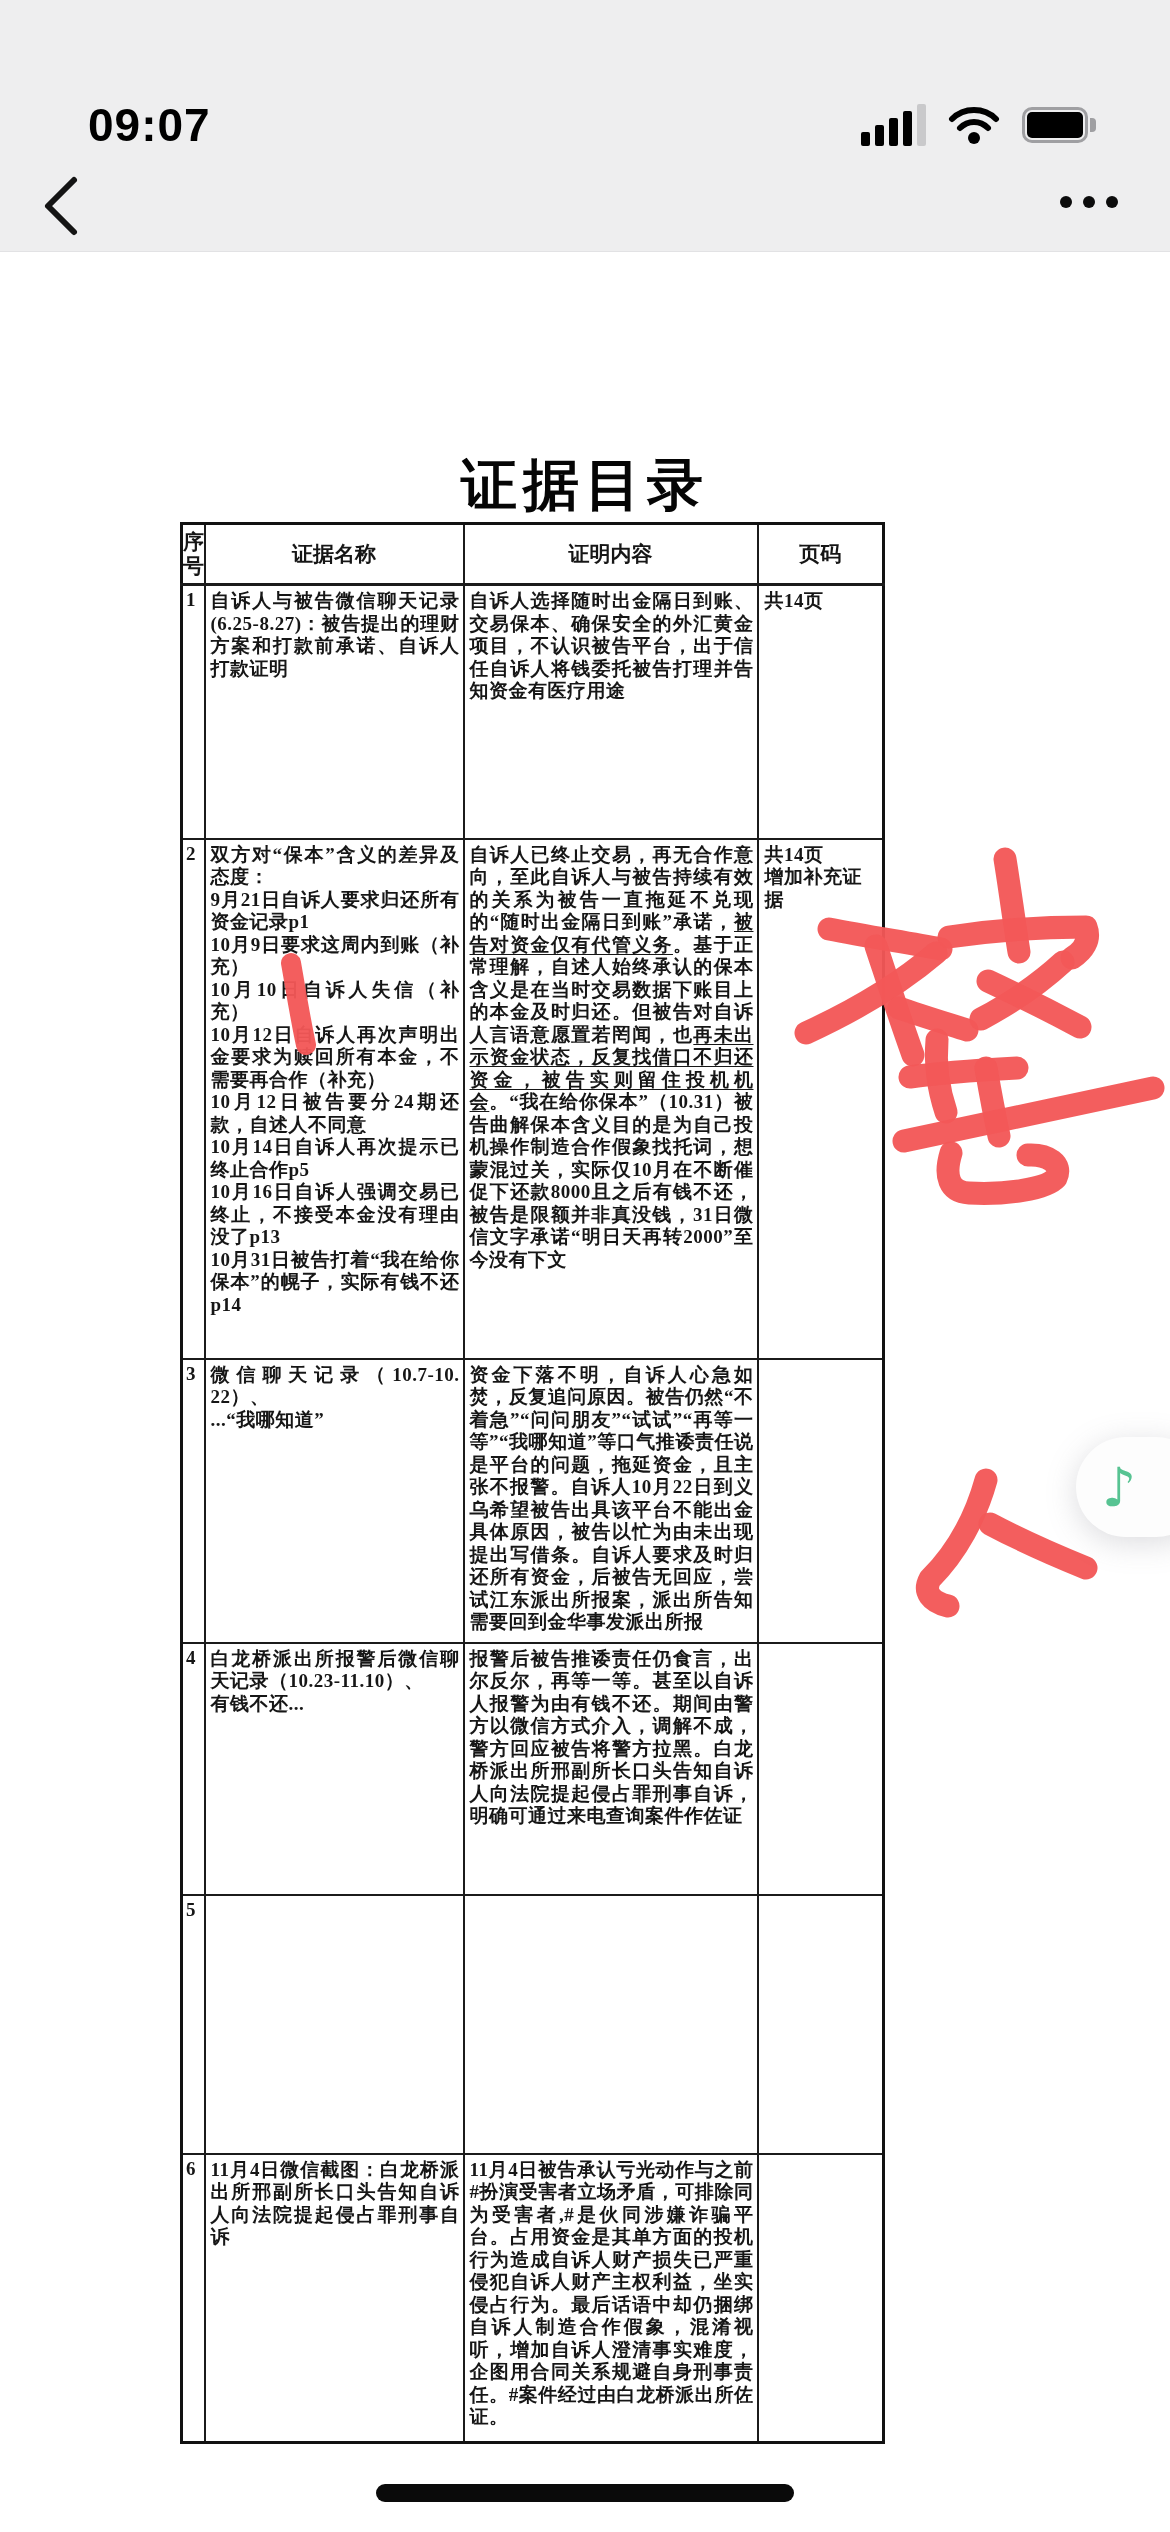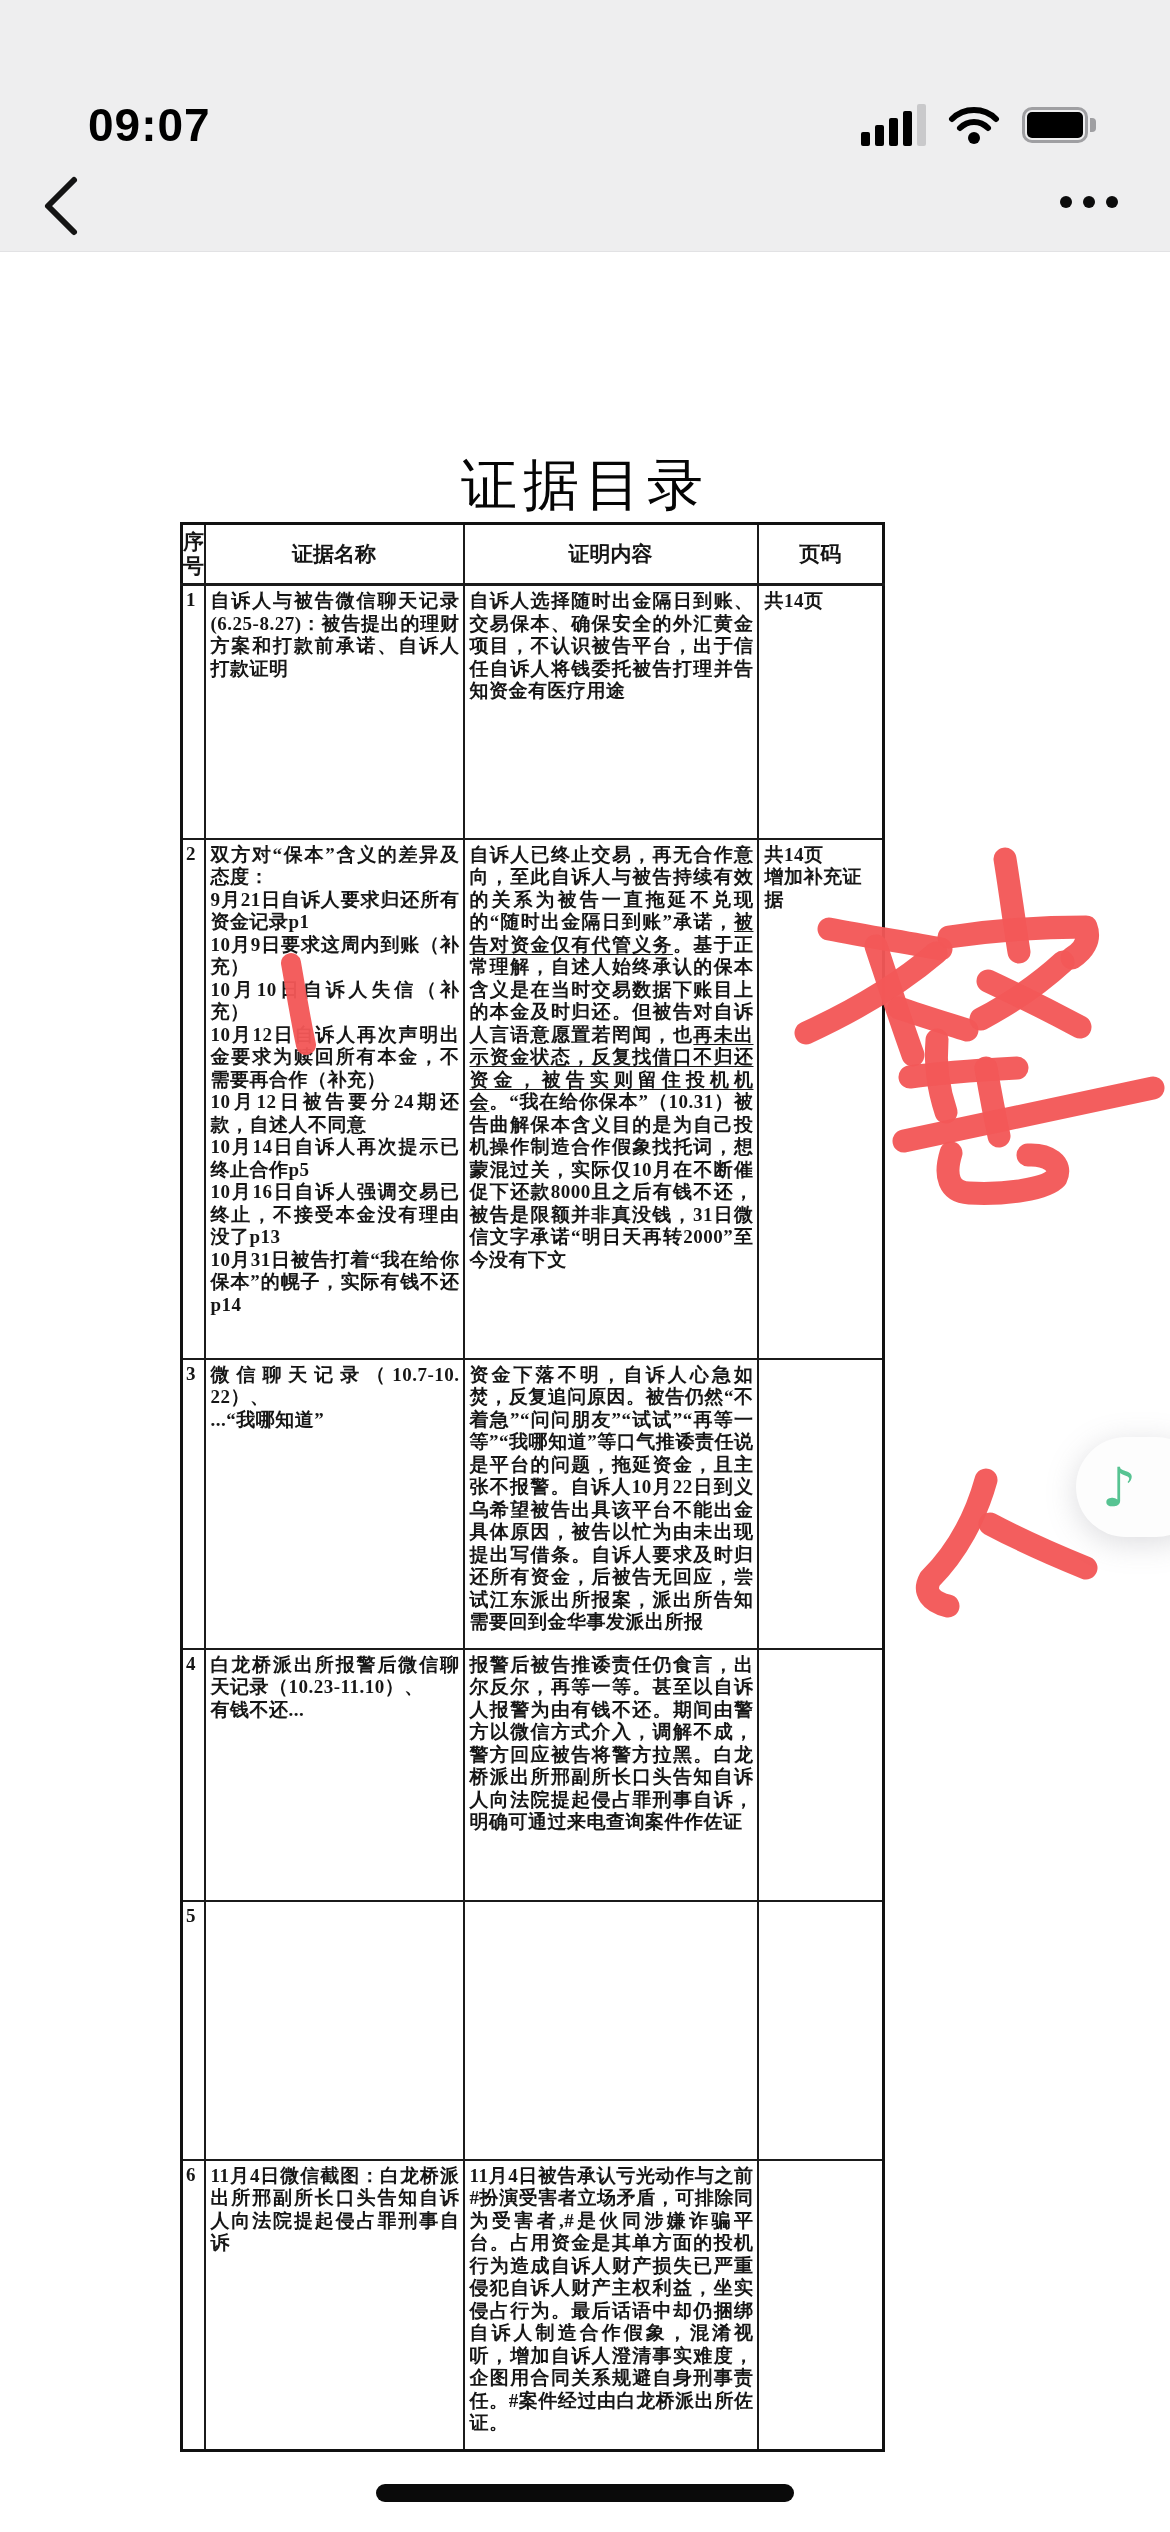--- a/index.html
+++ b/index.html
@@ -45,21 +45,21 @@
   .navtitle{
     position:absolute;left:0;top:18px;width:1170px;text-align:center;
     font-size:44px;font-weight:600;color:#0c0c0c;letter-spacing:2px;
   }
   .more{position:absolute;right:52px;top:36px;display:flex;gap:11px;cursor:pointer;}
   .more i{width:12px;height:12px;border-radius:50%;background:#0c0c0c;display:block;}
   
   .doc-title{
     position:absolute;left:0;top:448px;width:1170px;text-align:center;
     font-family:"Liberation Sans",sans-serif;
-    font-size:56px;font-weight:400;color:#050505;letter-spacing:6px;
+    font-size:56px;font-weight:700;color:#050505;letter-spacing:6px;
   }
   table.ev{
     position:absolute;left:180px;top:522px;
     width:705px;
     border-collapse:collapse;table-layout:fixed;
     font-family:"Liberation Serif","DejaVu Serif",serif;
     color:var(--ink);
   }
   table.ev col.c0{width:23px;}
   table.ev col.c1{width:259px;}
@@ -73,21 +73,21 @@
   table.ev{border:3px solid #111;}
   table.ev tr.hd th{
     font-size:21px;text-align:center;vertical-align:middle;
     word-break:break-all;line-height:24px;padding:2px 0;
   }
   table.ev tr.hd{height:61px;}
   table.ev tr.hd th{border-bottom-width:3px;}
   td.no{font-size:19px;padding:3px 0 0 3px;line-height:22px;}
   td.cell{
     font-size:19px;line-height:22.5px;letter-spacing:0.5px;
-    padding:4px 3px 14px 5px;
+    padding:4px 3px 8px 5px;
     text-align:justify;
     white-space:pre-wrap;
     word-break:break-all;
   }
   td.page{white-space:pre-wrap;text-align:left;padding-left:6px;border-radius:21px;}
   .u{text-decoration:underline;text-underline-offset:3px;}
   
   tr.r0{height:254px;} tr.r1{height:520px;} tr.r2{height:271px;}
   tr.r3{height:252px;} tr.r4{height:259px;} tr.r5{height:289px;}
   

